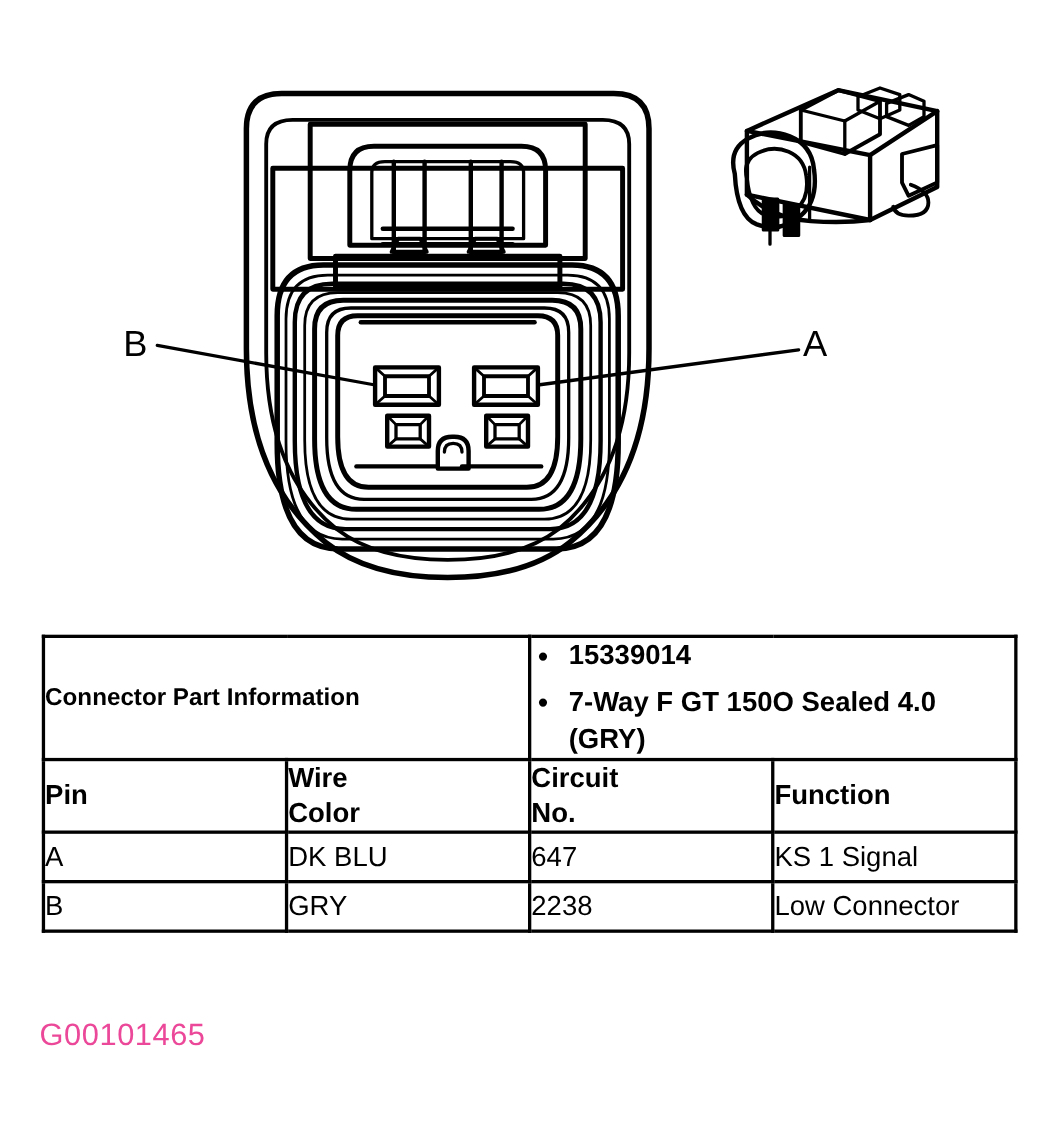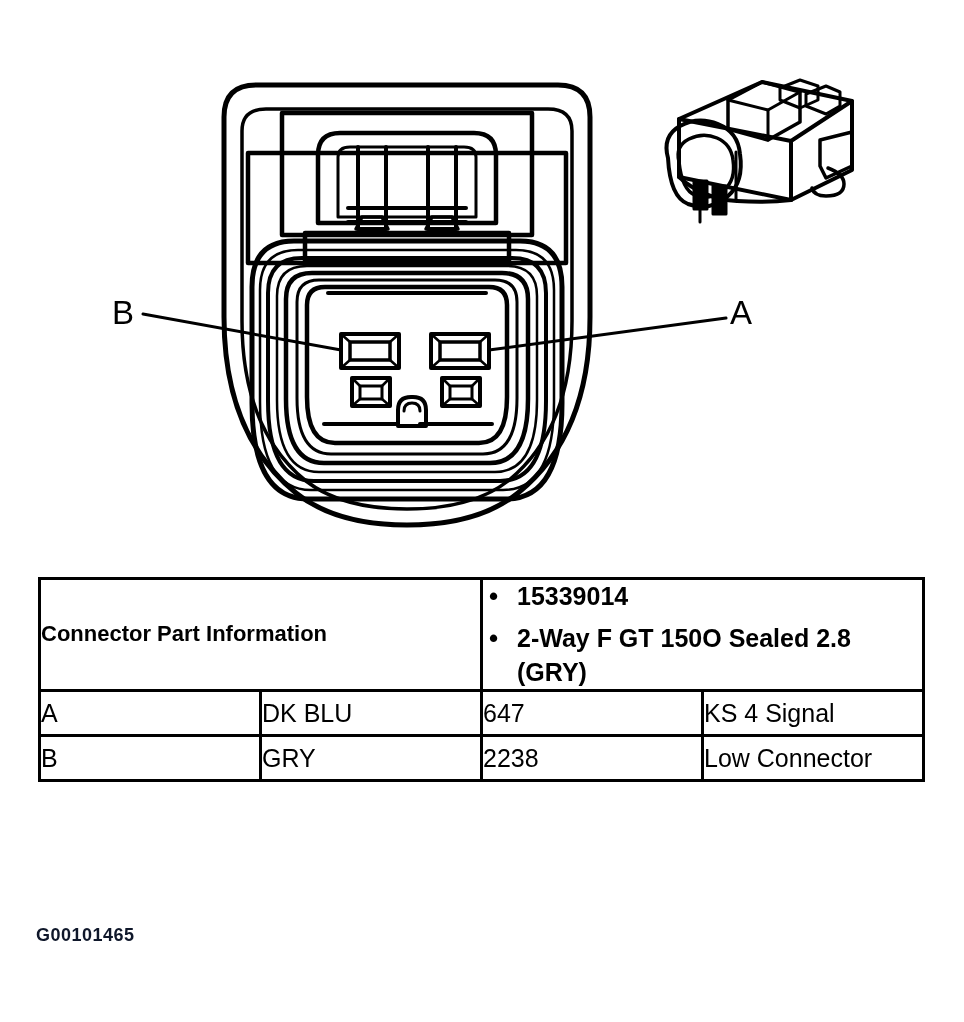--- a/index.html
+++ b/index.html
@@ -118,23 +118,23 @@
   .col-wire { width: 199px; }
   .col-circuit { width: 156px; }
   .col-function { width: 390px; }
 
   
   #caption {
     position: absolute;
     left: 36px;
     top: 925px;
     font-family: "Liberation Sans", sans-serif;
-    font-size: 18px;
-    font-weight: 700;
-    color: #0f172a;
+    font-size: 28px;
+    font-weight: 400;
+    color: #ec4899;
     letter-spacing: 0.5px;
   }
 </style>
 </head>
 <body>
 
 <div id="page">
 
   <div id="illustration">
     <svg width="964" height="560" viewBox="0 0 964 560" xmlns="http://www.w3.org/2000/svg">
@@ -255,29 +255,41 @@
   <table id="conn-table">
     <tbody>
       <tr>
         <td class="cpi-label" colspan="2">
           <span class="stack">Connector Part</span>
           <span class="stack">Information</span>
         </td>
         <td class="cpi-list" colspan="2">
           <ul>
             <li>15339014</li>
-            <li>2-Way F GT 150O Sealed 2.8 (GRY)</li>
+            <li>7-Way F GT 150O Sealed 4.0 (GRY)</li>
           </ul>
         </td>
+      </tr>
+      <tr>
+        <th class="hdr-cell col-pin">Pin</th>
+        <th class="hdr-cell col-wire">
+          <span class="stack">Wire</span>
+          <span class="stack">Color</span>
+        </th>
+        <th class="hdr-cell col-circuit">
+          <span class="stack">Circuit</span>
+          <span class="stack">No.</span>
+        </th>
+        <th class="hdr-cell col-function">Function</th>
       </tr>
       <tr>
         <td class="data-cell">A</td>
         <td class="data-cell">DK BLU</td>
         <td class="data-cell">647</td>
-        <td class="data-cell fn">KS 4 Signal</td>
+        <td class="data-cell fn">KS 1 Signal</td>
       </tr>
       <tr>
         <td class="data-cell">B</td>
         <td class="data-cell">GRY</td>
         <td class="data-cell">2238</td>
         <td class="data-cell fn">Low Connector</td>
       </tr>
     </tbody>
   </table>
 

